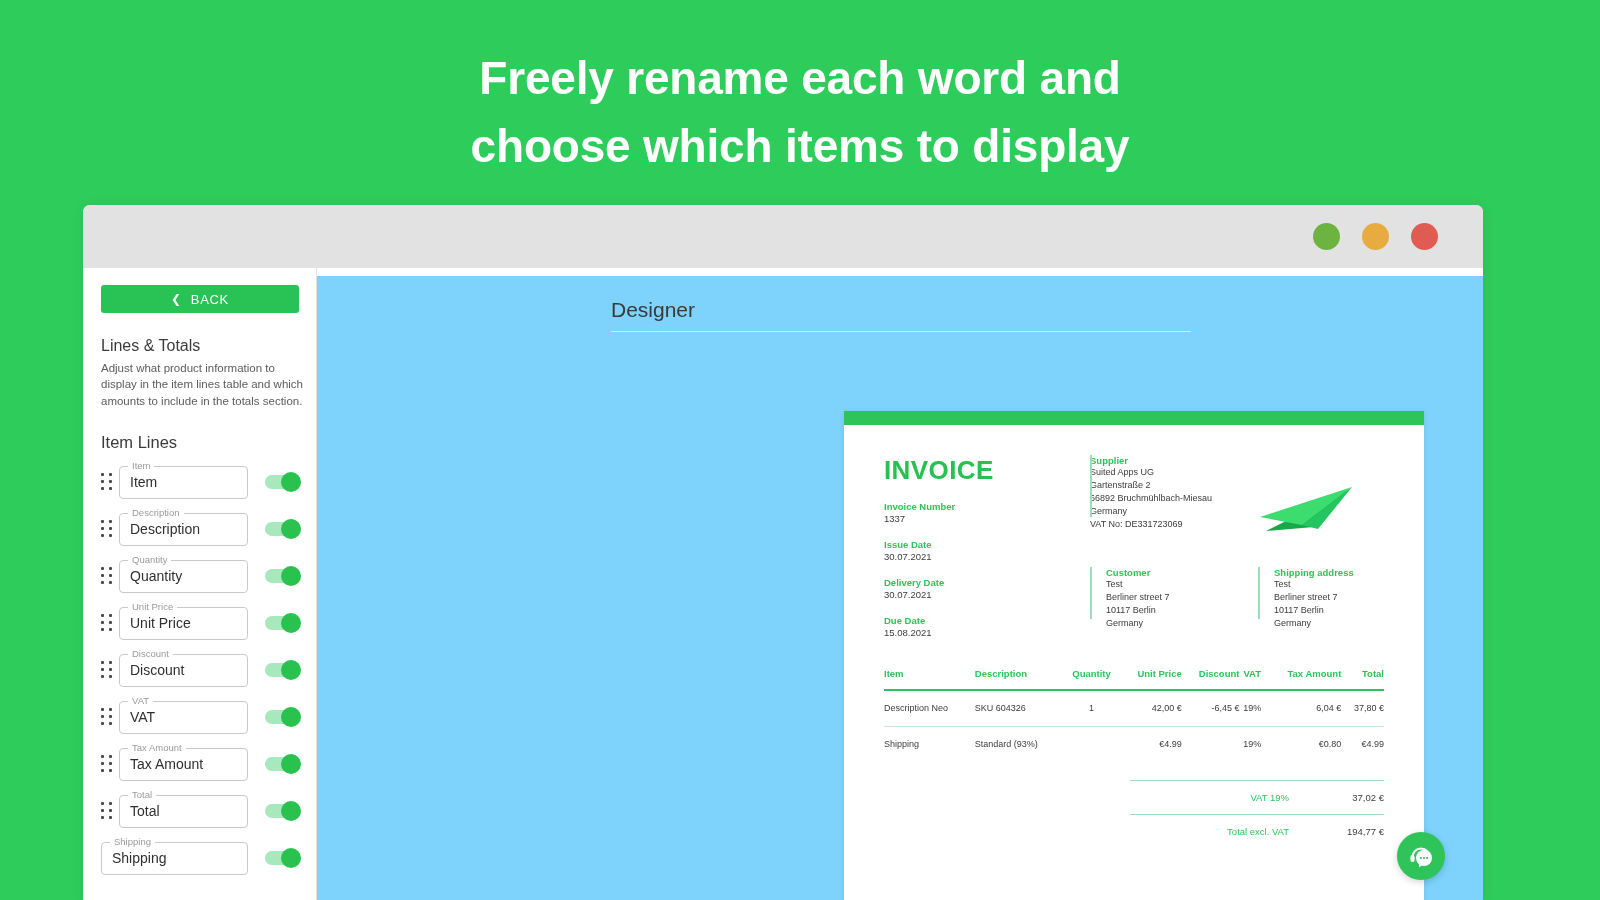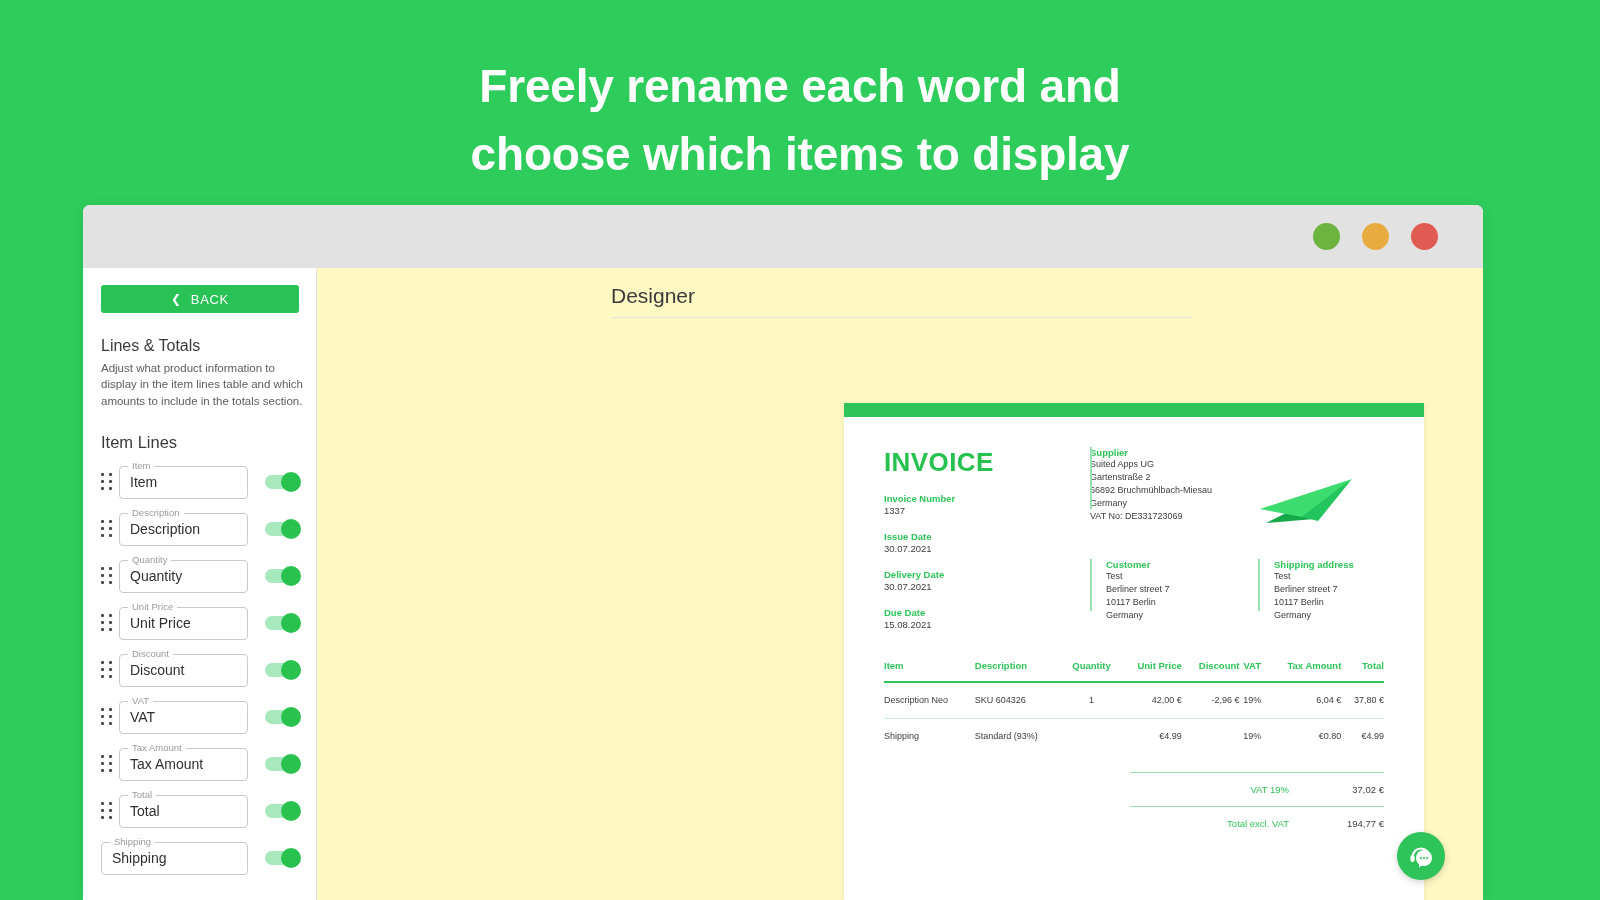--- a/index.html
+++ b/index.html
@@ -6,21 +6,21 @@
   html, body {
     width: 1600px; height: 900px;
     font-family: "Liberation Sans", sans-serif;
     background: #2ecc5b;
     overflow: hidden;
   }
   .stage { position: relative; width: 1600px; height: 900px; background: #2ecc5b; }
 
   
   .banner {
-    position: absolute; top: 12px; left: 0; width: 1600px; height: 216px;
+    position: absolute; top: 4px; left: 0; width: 1600px; height: 216px;
     display: flex; flex-direction: column; align-items: center; justify-content: center;
     color: #ffffff;
   }
   .banner-line {
     font-size: 46px; font-weight: bold; line-height: 1.48;
     letter-spacing: -0.2px; text-align: center; white-space: nowrap;
   }
 
   
   .window {
@@ -81,21 +81,21 @@
   .toggle {
     width: 34px; height: 14px; border-radius: 8px; background: #a7e8bd;
     margin-left: 17px; position: relative; cursor: pointer; flex: 0 0 34px;
   }
   .toggle::after {
     content: ""; position: absolute; right: -2px; top: -3px;
     width: 20px; height: 20px; border-radius: 50%; background: #2ac24f;
   }
 
   
-  .main { flex: 1; background: #fef9c3; padding: 16px 0 0 0; position: relative; }
+  .main { flex: 1; background: #7dd3fc; padding: 22px 0 0 0; position: relative; margin-top: 8px; }
   .designer-head {
     margin-left: 294px; width: 580px; padding-bottom: 9px;
     border-bottom: 1px solid #e3e3e3;
   }
   .designer-title { font-size: 21px; color: #3a3a3a; font-weight: 400; }
 
   
   .paper {
     position: absolute; left: 527px; top: 135px; width: 580px; height: 500px;
     background: #fff; box-shadow: 0 1px 6px rgba(0,0,0,0.09);
@@ -410,21 +410,21 @@
                     <th class="">Tax Amount</th>
                     <th class="">Total</th>
                   </tr>
                 </thead>
               <tbody id="tbl-body">
                   <tr>
                     <td class="l">Description Neo</td>
                     <td class="l sku">SKU 604326</td>
                     <td class="c">1</td>
                     <td>42,00 €</td>
-                    <td>-2,96 €</td>
+                    <td>-6,45 €</td>
                     <td class="c">19%</td>
                     <td>6,04 €</td>
                     <td>37,80 €</td>
                   </tr>
                   <tr class="last">
                     <td class="l">Shipping</td>
                     <td class="l sku">Standard (93%)</td>
                     <td class="c"></td>
                     <td>€4.99</td>
                     <td></td>

